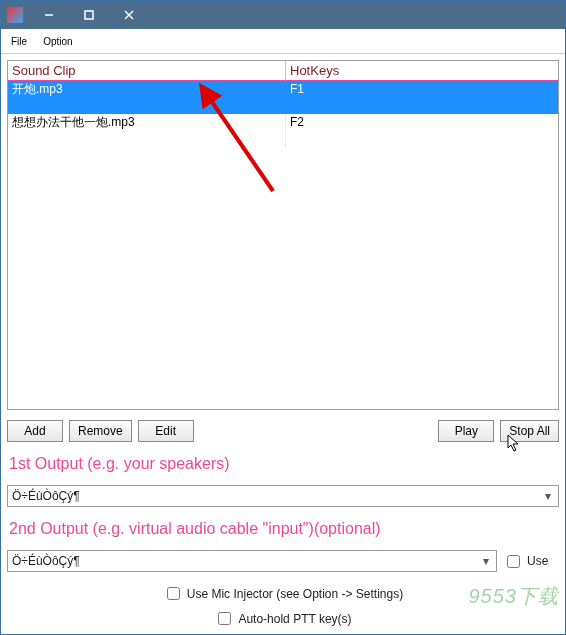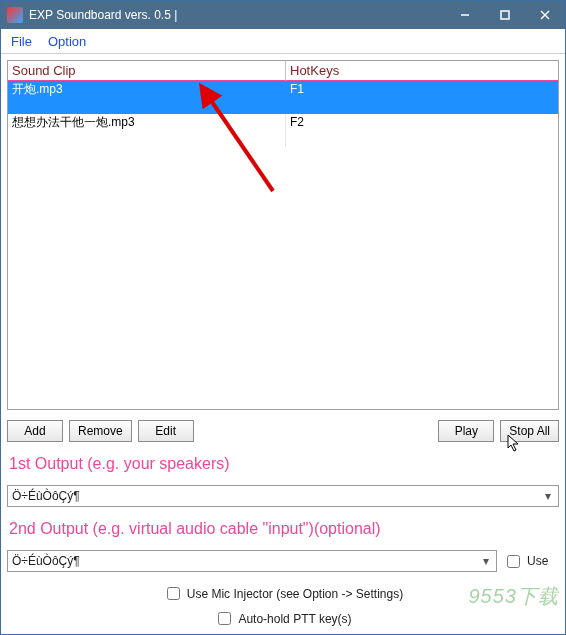--- a/index.html
+++ b/index.html
@@ -59,22 +59,22 @@
   .menubar {
     height: 24px;
     background: #ffffff;
     border-bottom: 1px solid #d0d0d0;
     display: flex;
     align-items: center;
     padding: 0 2px;
   }
   .menu-item {
     padding: 2px 8px;
-    font-size: 13px;
-    color: #1d4ed8;
+    font-size: 10px;
+    color: #000000;
   }
   
   .main {
     flex: 1 1 auto;
     margin: 6px;
     border: 1px solid #a0a0a0;
     display: flex;
     flex-direction: column;
     background: #fff;
     position: relative;
@@ -209,21 +209,20 @@
     pointer-events:none;
   }
 </style>
 </head>
 <body>
 
 <div class="window">
 
   <div class="titlebar">
     <div class="app-icon"></div>
-    <div class="titlebar-title">EXP Soundboard vers. 0.5 |</div>
     <div class="win-btn">
       <svg width="10" height="10">
           <line x1="1" y1="5" x2="9" y2="5" stroke-width="1.5"></line>
         </svg>
     </div>
     <div class="win-btn">
       <svg width="10" height="10">
           <rect x="1" y="1" width="8" height="8" fill="none" stroke-width="1.5"></rect>
         </svg>
     </div>

